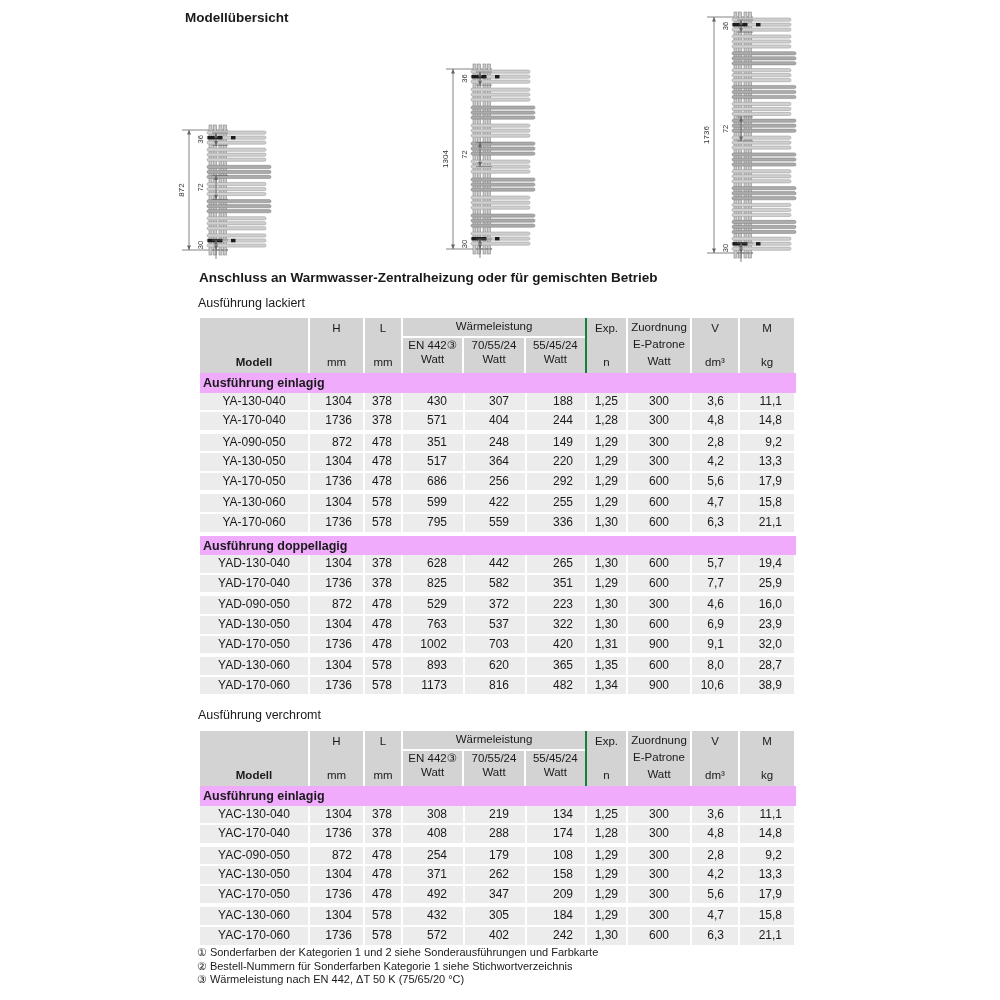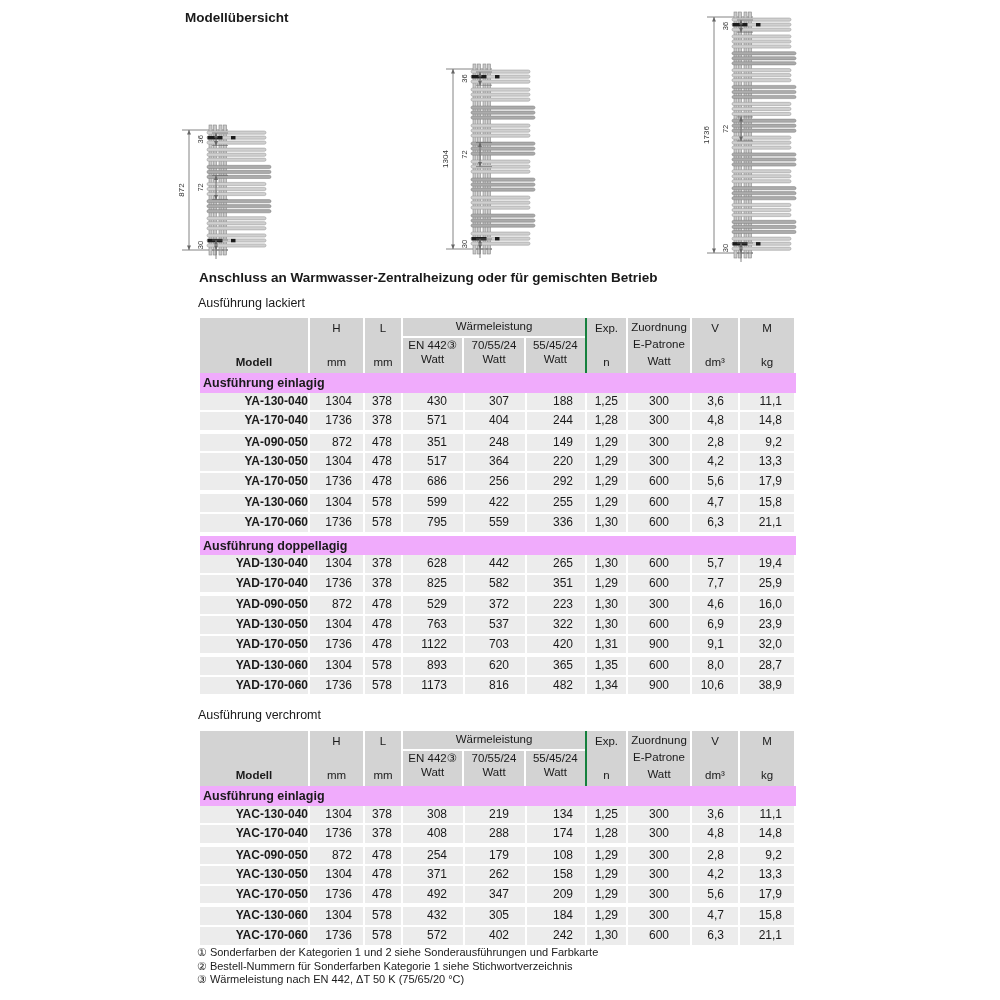--- a/index.html
+++ b/index.html
@@ -51,21 +51,21 @@
   .sec{
     height:19.5px;line-height:20px;font-weight:bold;font-size:12.5px;
     padding-left:3px;background:#f0abfc;
   }
   .row{display:flex;height:17.6px;margin-bottom:2px;}
   .row.gend{margin-bottom:4px;}
   .cell{
     background:#ececec;border-right:2px solid #fff;box-sizing:border-box;
     font-size:12px;line-height:17.6px;text-align:right;white-space:nowrap;
   }
-  .cell.c0{font-weight:bold;}
+  .cell.c0{font-weight:normal;text-align:center;}
   .cell.c1{padding-right:11px}.cell.c2{padding-right:9px}.cell.c3{padding-right:16px}
   .cell.c4{padding-right:16px}.cell.c5{padding-right:12px}.cell.c6{padding-right:8px}
   .cell.c7{padding-right:21px}.cell.c8{padding-right:14px}.cell.c9{padding-right:12px}
 
   .footnotes{position:absolute;left:197px;top:946px;font-size:11px;line-height:13.5px;}
 </style>
 </head>
 <body>
 
 <div class="canvas">
@@ -455,21 +455,21 @@
           <div class="cell c5">322</div>
           <div class="cell c6">1,30</div>
           <div class="cell c7">600</div>
           <div class="cell c8">6,9</div>
           <div class="cell c9">23,9</div>
         </div>
         <div class="row gend">
           <div class="cell c0">YAD-170-050</div>
           <div class="cell c1">1736</div>
           <div class="cell c2">478</div>
-          <div class="cell c3">1122</div>
+          <div class="cell c3">1002</div>
           <div class="cell c4">703</div>
           <div class="cell c5">420</div>
           <div class="cell c6">1,31</div>
           <div class="cell c7">900</div>
           <div class="cell c8">9,1</div>
           <div class="cell c9">32,0</div>
         </div>
         <div class="row">
           <div class="cell c0">YAD-130-060</div>
           <div class="cell c1">1304</div>

